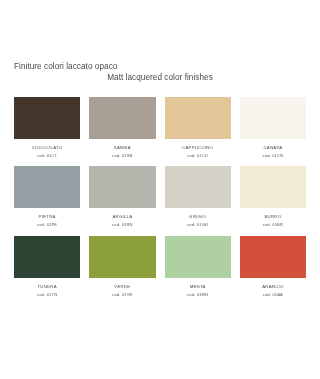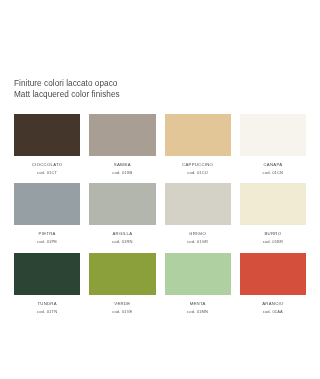--- a/index.html
+++ b/index.html
@@ -7,32 +7,32 @@
     width:320px;height:379px;
     background:#ffffff;
     font-family:"Liberation Sans", sans-serif;
     color:#3d3d3d;
     overflow:hidden;
   }
   .sheet{
     position:relative;
     width:320px;height:379px;
     box-sizing:border-box;
-    padding:79px 14px 0 14px;
+    padding:62px 14px 0 14px;
   }
   .heading{ margin:0 0 14px 0; }
   .heading-line{
     display:block;
     font-size:8.2px;
     line-height:10.5px;
     letter-spacing:.05px;
     color:#4a4a4a;
     white-space:nowrap;
   }
-  .heading-line.secondary{ color:#4a4a4a; }
+  .heading-line.secondary{ color:#4a4a4a;text-align:center; }
 
   .grid{
     display:grid;
     grid-template-columns:repeat(4,1fr);
     column-gap:9px;
     row-gap:7px;
   }
   .cell{ display:flex; flex-direction:column; }
   .chip{
     width:100%;

